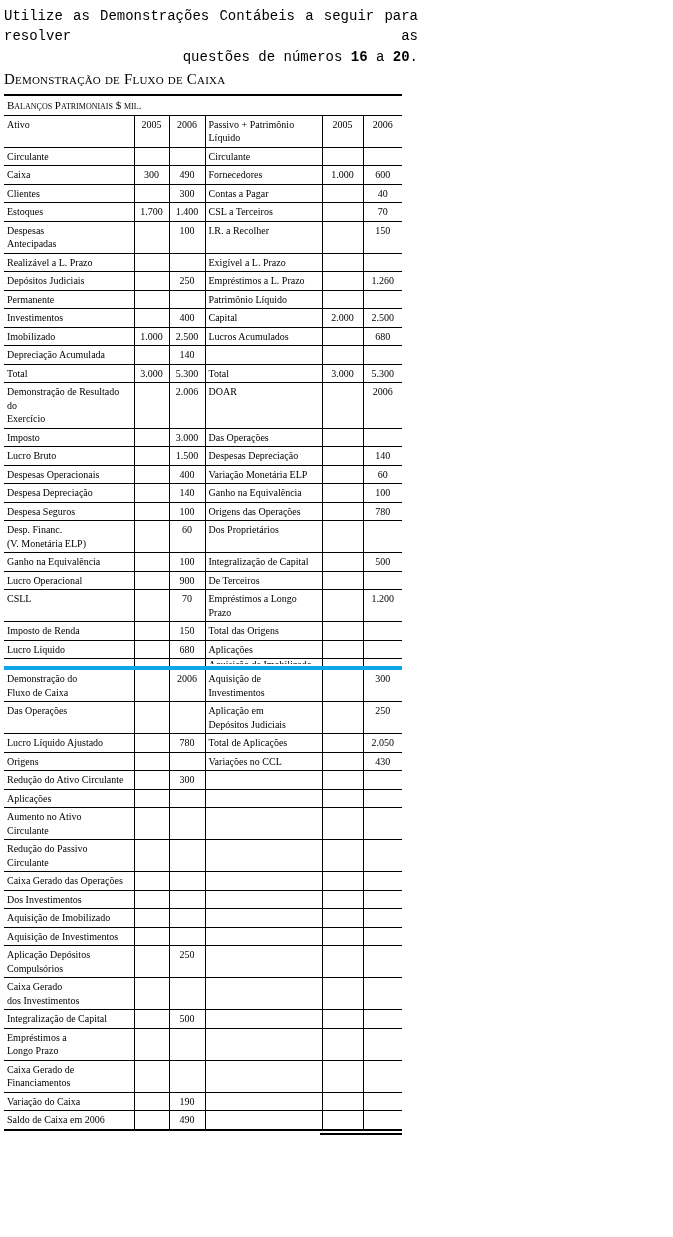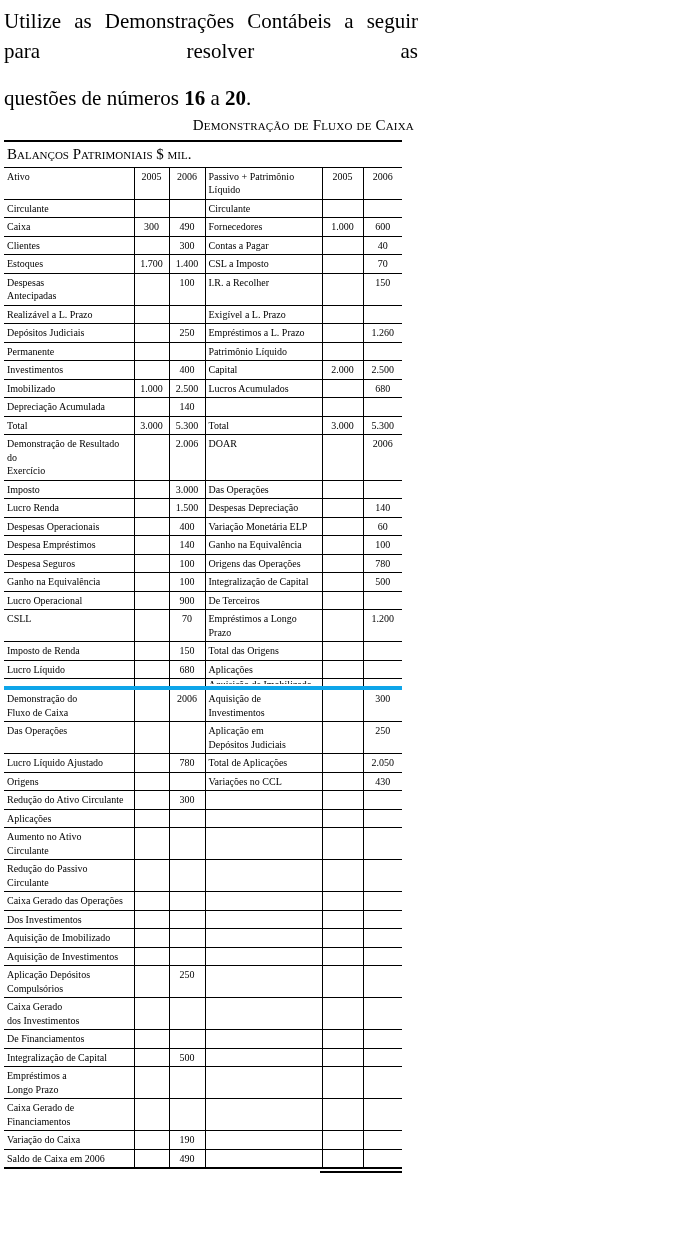--- a/index.html
+++ b/index.html
@@ -3,46 +3,46 @@
 <meta charset="utf-8">
 <style>
   html,body { margin:0; padding:0; }
   body {
     width:673px; height:1237px; overflow:hidden;
     background:#ffffff; color:#000000;
     font-family:"Liberation Serif", serif;
   }
   .doc { padding:6px 0 0 4px; }
 
-  .intro { width:414px; font-size:21px; line-height:1.45; }
+  .intro { width:414px; font-size:14px; line-height:1.45;font-family:Liberation Mono, monospace; }
   .intro .l1 { text-align:justify; text-align-last:justify; }
-  .intro .l2 { text-align:left;margin-top:16px; }
+  .intro .l2 { text-align:right; }
   .b { font-weight:bold; }
 
   .title {
-    width:410px; text-align:right;
+    width:410px; text-align:left;
     font-variant:small-caps; font-size:15px; letter-spacing:.2px;
     margin:4px 0 6px;
   }
 
   table.fin {
     border-collapse:collapse; table-layout:fixed;
     width:398px; font-size:10px;
   }
   table.fin td {
     border:1px solid #000; vertical-align:top;
     padding:2px 3px; line-height:1.35; overflow:hidden;
   }
   table.fin tr td:first-child { border-left:none; }
   table.fin tr td:last-child  { border-right:none; }
 
   td.caption-cell {
     border-top:2px solid #000 !important;
     border-bottom:1px solid #000;
-    font-variant:small-caps; font-size:15px;
+    font-variant:small-caps; font-size:11px;
     padding:2px 0 2px 2px;
   }
   td.lbl { text-align:left; white-space:pre-line; }
   td.num { text-align:center; padding-right:5px; white-space:nowrap; }
   tr.head-row td.num { padding-right:3px;margin-left:45px; }
 
   tr.frag td { height:7px; padding:0; border-bottom:2px solid #000; }
   .clip { height:5px; overflow:hidden; padding-left:3px; }
   .clip span { display:block; font-size:10px; line-height:12px; }
 
@@ -108,21 +108,21 @@
           <td class="num"></td>
           <td class="num">300</td>
           <td class="lbl">Contas a Pagar</td>
           <td class="num"></td>
           <td class="num">40</td>
         </tr>
         <tr>
           <td class="lbl">Estoques</td>
           <td class="num">1.700</td>
           <td class="num">1.400</td>
-          <td class="lbl">CSL a Imposto</td>
+          <td class="lbl">CSL a Terceiros</td>
           <td class="num"></td>
           <td class="num">70</td>
         </tr>
         <tr>
           <td class="lbl">Despesas
 Antecipadas</td>
           <td class="num"></td>
           <td class="num">100</td>
           <td class="lbl">I.R. a Recolher</td>
           <td class="num"></td>
@@ -195,50 +195,59 @@
         </tr>
         <tr>
           <td class="lbl">Imposto</td>
           <td class="num"></td>
           <td class="num">3.000</td>
           <td class="lbl">Das Operações</td>
           <td class="num"></td>
           <td class="num"></td>
         </tr>
         <tr>
-          <td class="lbl">Lucro Renda</td>
+          <td class="lbl">Lucro Bruto</td>
           <td class="num"></td>
           <td class="num">1.500</td>
           <td class="lbl">Despesas Depreciação</td>
           <td class="num"></td>
           <td class="num">140</td>
         </tr>
         <tr>
           <td class="lbl">Despesas Operacionais</td>
           <td class="num"></td>
           <td class="num">400</td>
           <td class="lbl">Variação Monetária ELP</td>
           <td class="num"></td>
           <td class="num">60</td>
         </tr>
         <tr>
-          <td class="lbl">Despesa Empréstimos</td>
+          <td class="lbl">Despesa Depreciação</td>
           <td class="num"></td>
           <td class="num">140</td>
           <td class="lbl">Ganho na Equivalência</td>
           <td class="num"></td>
           <td class="num">100</td>
         </tr>
         <tr>
           <td class="lbl">Despesa Seguros</td>
           <td class="num"></td>
           <td class="num">100</td>
           <td class="lbl">Origens das Operações</td>
           <td class="num"></td>
           <td class="num">780</td>
+        </tr>
+        <tr>
+          <td class="lbl">Desp. Financ.
+(V. Monetária ELP)</td>
+          <td class="num"></td>
+          <td class="num">60</td>
+          <td class="lbl">Dos Proprietários</td>
+          <td class="num"></td>
+          <td class="num"></td>
         </tr>
         <tr>
           <td class="lbl">Ganho na Equivalência</td>
           <td class="num"></td>
           <td class="num">100</td>
           <td class="lbl">Integralização de Capital</td>
           <td class="num"></td>
           <td class="num">500</td>
         </tr>
         <tr>
@@ -393,28 +402,20 @@
         <tr>
           <td class="lbl">Caixa Gerado
 dos Investimentos</td>
           <td class="num"></td>
           <td class="num"></td>
           <td class="lbl"></td>
           <td class="num"></td>
           <td class="num"></td>
         </tr>
         <tr>
-          <td class="lbl">De Financiamentos</td>
-          <td class="num"></td>
-          <td class="num"></td>
-          <td class="lbl"></td>
-          <td class="num"></td>
-          <td class="num"></td>
-        </tr>
-        <tr>
           <td class="lbl">Integralização de Capital</td>
           <td class="num"></td>
           <td class="num">500</td>
           <td class="lbl"></td>
           <td class="num"></td>
           <td class="num"></td>
         </tr>
         <tr>
           <td class="lbl">Empréstimos a
 Longo Prazo</td>

